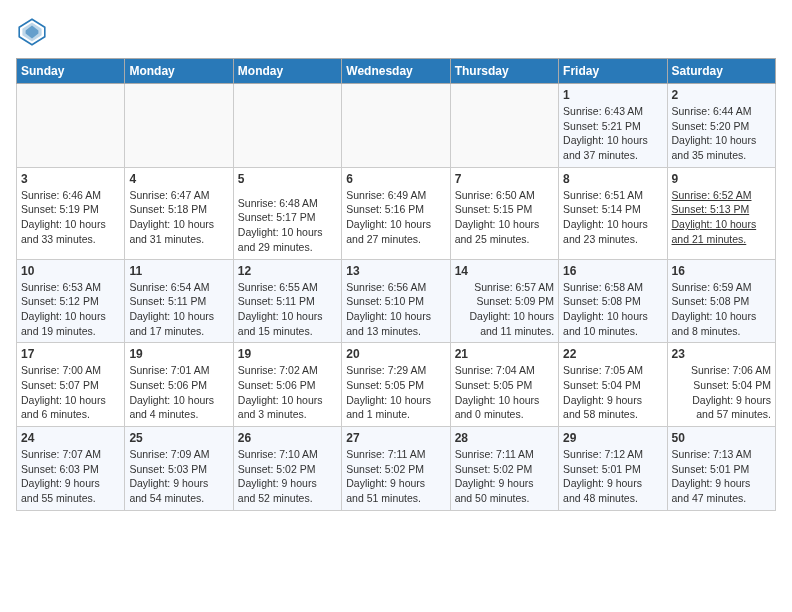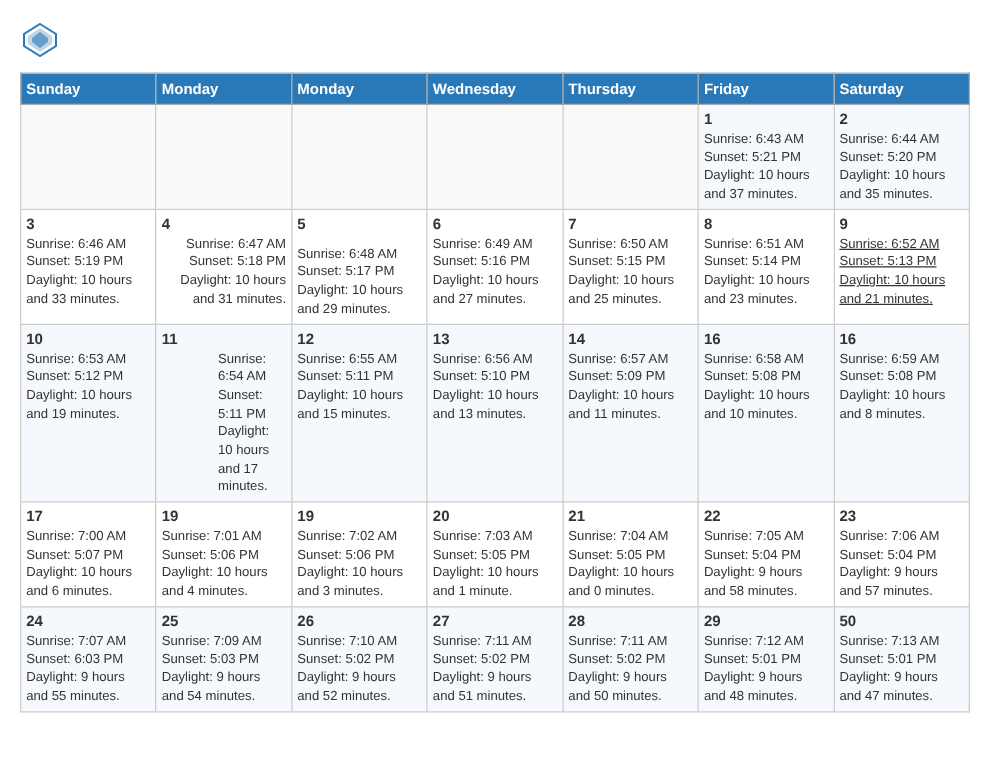--- a/index.html
+++ b/index.html
@@ -138,21 +138,21 @@
       <tr>
         <td>
           <span class="day-num">3</span>
           <div class="day-info" style="white-space: pre-line;">Sunrise: 6:46 AM
 Sunset: 5:19 PM
 Daylight: 10 hours
 and 33 minutes.</div>
         </td>
         <td>
           <span class="day-num">4</span>
-          <div class="day-info" style="white-space: pre-line; text-align: right;">Sunrise: 6:47 AM
+          <div class="day-info" style="white-space: pre-line;">Sunrise: 6:47 AM
 Sunset: 5:18 PM
 Daylight: 10 hours
 and 31 minutes.</div>
         </td>
         <td>
           <span class="day-num">5</span>
           <div class="day-info" style="white-space: pre-line; margin-top: 10px;">Sunrise: 6:48 AM
 Sunset: 5:17 PM
 Daylight: 10 hours
 and 29 minutes.</div>
@@ -189,42 +189,42 @@
       <tr>
         <td>
           <span class="day-num">10</span>
           <div class="day-info" style="white-space: pre-line;">Sunrise: 6:53 AM
 Sunset: 5:12 PM
 Daylight: 10 hours
 and 19 minutes.</div>
         </td>
         <td>
           <span class="day-num">11</span>
-          <div class="day-info" style="white-space: pre-line; margin-left: 45px;">Sunrise: 6:54 AM
+          <div class="day-info" style="white-space: pre-line;">Sunrise: 6:54 AM
 Sunset: 5:11 PM
 Daylight: 10 hours
 and 17 minutes.</div>
         </td>
         <td>
           <span class="day-num">12</span>
           <div class="day-info" style="white-space: pre-line;">Sunrise: 6:55 AM
 Sunset: 5:11 PM
 Daylight: 10 hours
 and 15 minutes.</div>
         </td>
         <td>
           <span class="day-num">13</span>
           <div class="day-info" style="white-space: pre-line;">Sunrise: 6:56 AM
 Sunset: 5:10 PM
 Daylight: 10 hours
 and 13 minutes.</div>
         </td>
         <td>
           <span class="day-num">14</span>
-          <div class="day-info" style="white-space: pre-line;">Sunrise: 6:57 AM
+          <div class="day-info" style="white-space: pre-line; text-align: right;">Sunrise: 6:57 AM
 Sunset: 5:09 PM
 Daylight: 10 hours
 and 11 minutes.</div>
         </td>
         <td>
           <span class="day-num">16</span>
           <div class="day-info" style="white-space: pre-line;">Sunrise: 6:58 AM
 Sunset: 5:08 PM
 Daylight: 10 hours
 and 10 minutes.</div>
@@ -254,42 +254,42 @@
         </td>
         <td>
           <span class="day-num">19</span>
           <div class="day-info" style="white-space: pre-line;">Sunrise: 7:02 AM
 Sunset: 5:06 PM
 Daylight: 10 hours
 and 3 minutes.</div>
         </td>
         <td>
           <span class="day-num">20</span>
-          <div class="day-info" style="white-space: pre-line;">Sunrise: 7:03 AM
+          <div class="day-info" style="white-space: pre-line;">Sunrise: 7:29 AM
 Sunset: 5:05 PM
 Daylight: 10 hours
 and 1 minute.</div>
         </td>
         <td>
           <span class="day-num">21</span>
           <div class="day-info" style="white-space: pre-line;">Sunrise: 7:04 AM
 Sunset: 5:05 PM
 Daylight: 10 hours
 and 0 minutes.</div>
         </td>
         <td>
           <span class="day-num">22</span>
           <div class="day-info" style="white-space: pre-line;">Sunrise: 7:05 AM
 Sunset: 5:04 PM
 Daylight: 9 hours
 and 58 minutes.</div>
         </td>
         <td>
           <span class="day-num">23</span>
-          <div class="day-info" style="white-space: pre-line;">Sunrise: 7:06 AM
+          <div class="day-info" style="white-space: pre-line; text-align: right;">Sunrise: 7:06 AM
 Sunset: 5:04 PM
 Daylight: 9 hours
 and 57 minutes.</div>
         </td>
       </tr>
       <tr>
         <td>
           <span class="day-num">24</span>
           <div class="day-info" style="white-space: pre-line;">Sunrise: 7:07 AM
 Sunset: 6:03 PM

